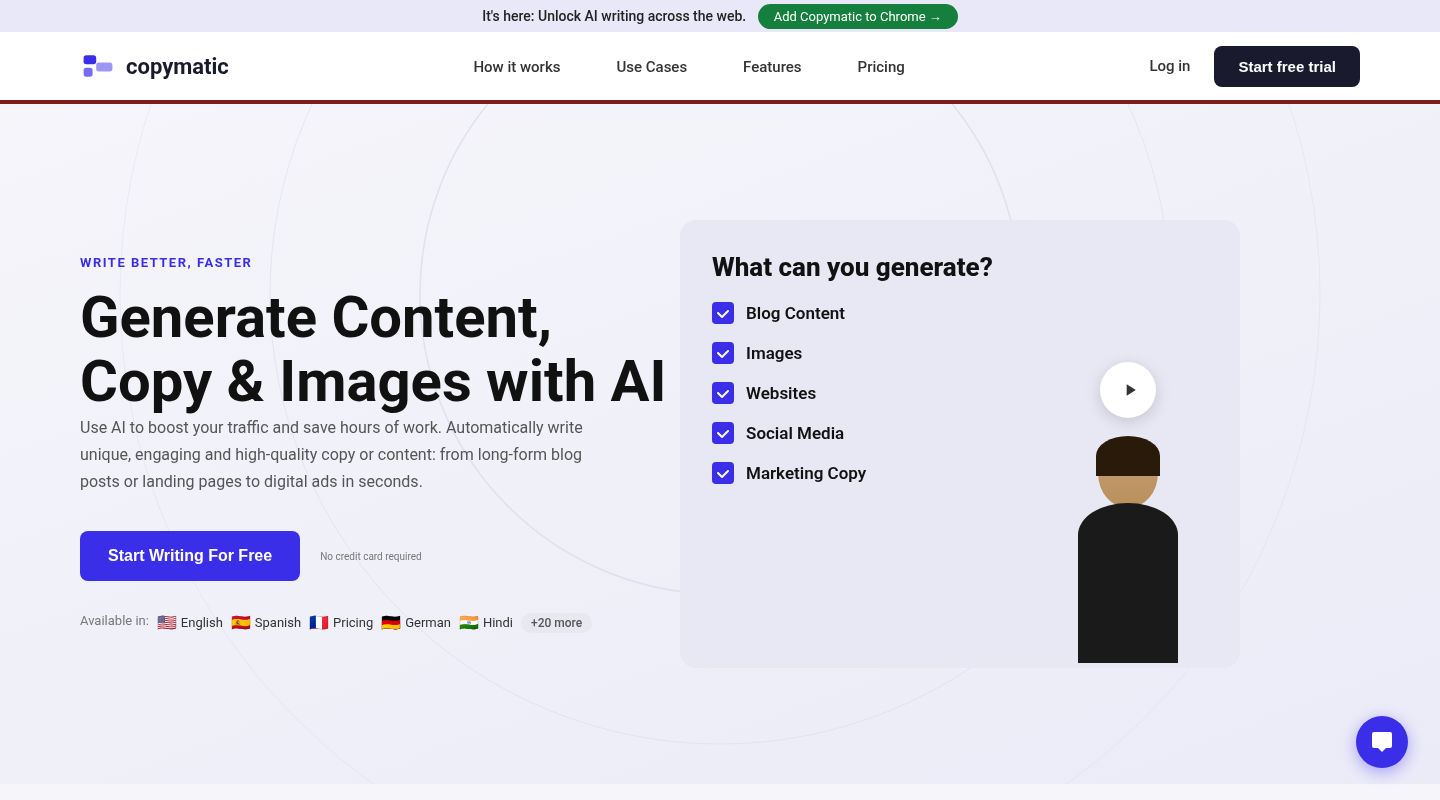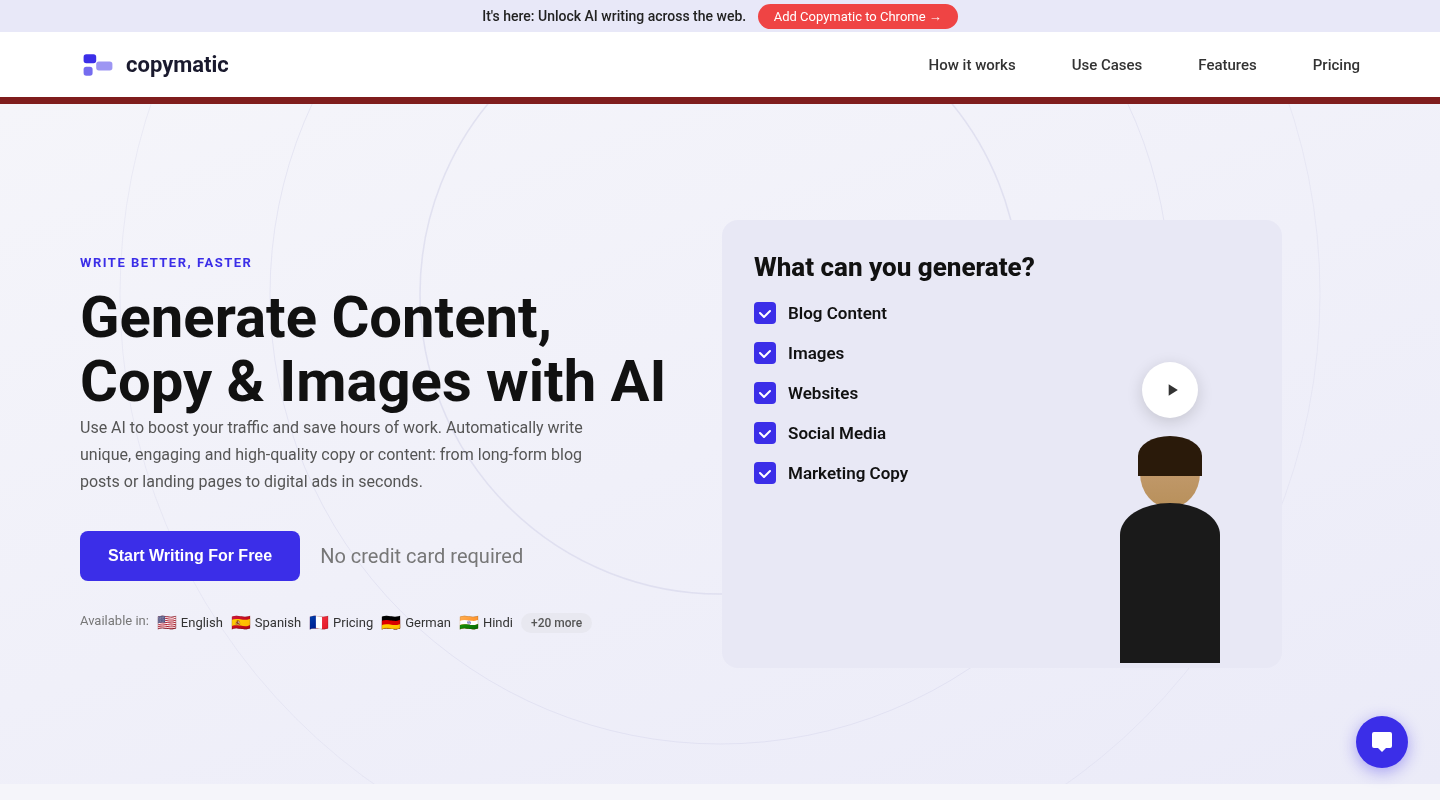--- a/index.html
+++ b/index.html
@@ -8,40 +8,40 @@
     
     .top-banner {
       background: #e8e8f8;
       text-align: center;
       padding: 8px 20px;
       font-size: 14px;
       color: #333;
     }
     .top-banner a {
       color: #fff;
-      background: #ef4444;
+      background: #15803d;
       padding: 5px 16px;
       border-radius: 20px;
       text-decoration: none;
       margin-left: 8px;
       font-size: 13px;
       text-align: right;
     }
     .banner-text { color: #555; }
     .banner-text span { color: #222; font-weight: 500; }
 
     
     .navbar {
       background: #fff;
       display: flex;
       align-items: center;
       justify-content: space-between;
       padding: 12px 80px;
       height: 72px;
-      border-bottom: 7px solid #7f1d1d;
+      border-bottom: 4px solid #7f1d1d;
     }
     .logo {
       display: flex;
       align-items: center;
       gap: 10px;
       text-decoration: none;
     }
     .logo-icon {
       width: 36px;
       height: 36px;
@@ -108,21 +108,21 @@
       height: 100%;
     }
 
     .left-content {
       flex: 0 0 600px;
       z-index: 1;
     }
     .right-content {
       flex: 1;
       display: flex;
-      justify-content: center;
+      justify-content: flex-start;
       z-index: 1;
     }
 
     .tagline {
       color: #3b2ee8;
       font-size: 13px;
       font-weight: 700;
       letter-spacing: 1.5px;
       text-transform: uppercase;
       margin-bottom: 16px;
@@ -150,21 +150,21 @@
       background: #3b2ee8;
       color: #fff;
       border: none;
       padding: 16px 28px;
       border-radius: 8px;
       font-size: 16px;
       font-weight: 600;
       cursor: pointer;
     }
     .no-cc {
-      font-size: 20px;
+      font-size: 10px;
       color: #777;
     }
 
     .available-in {
       display: flex;
       align-items: flex-start;
       gap: 8px;
       flex-wrap: wrap;
     }
     .available-label {
@@ -304,20 +304,24 @@
     <span class="logo-text">copymatic</span>
   </a>
 
   <ul class="nav-links">
     <li><a href="#">How it works</a></li>
     <li><a href="#">Use Cases</a></li>
     <li><a href="#">Features</a></li>
     <li><a href="#">Pricing</a></li>
   </ul>
 
+  <div class="nav-actions">
+    <a href="#" class="login-link">Log in</a>
+    <button class="start-trial-btn">Start free trial</button>
+  </div>
 </nav>
 
 <div class="main-content">
 
   <div class="bg-circles">
     <svg viewBox="0 0 1440 700" preserveAspectRatio="xMidYMid slice">
       <circle cx="720" cy="200" r="300" fill="none" stroke="#d0d0e8" stroke-width="1.5" opacity="0.5"></circle>
       <circle cx="720" cy="200" r="450" fill="none" stroke="#d0d0e8" stroke-width="1" opacity="0.4"></circle>
       <circle cx="720" cy="200" r="600" fill="none" stroke="#d0d0e8" stroke-width="1" opacity="0.3"></circle>
     </svg>

